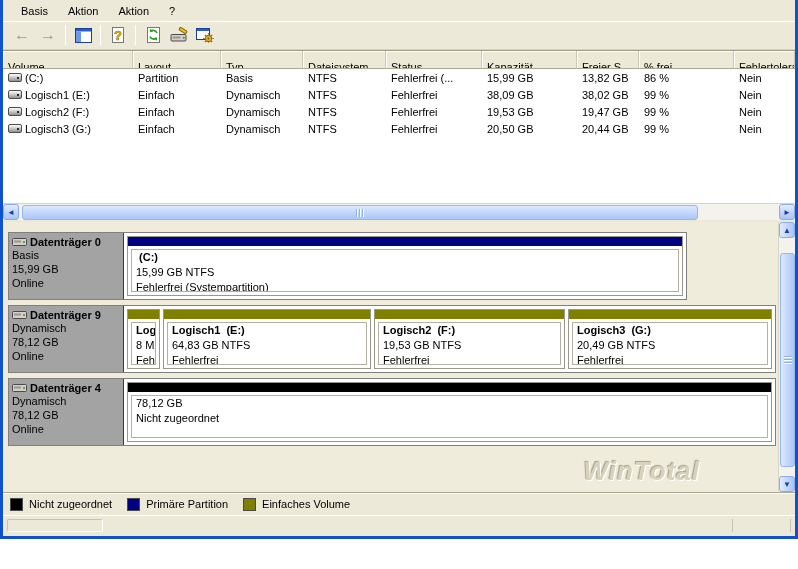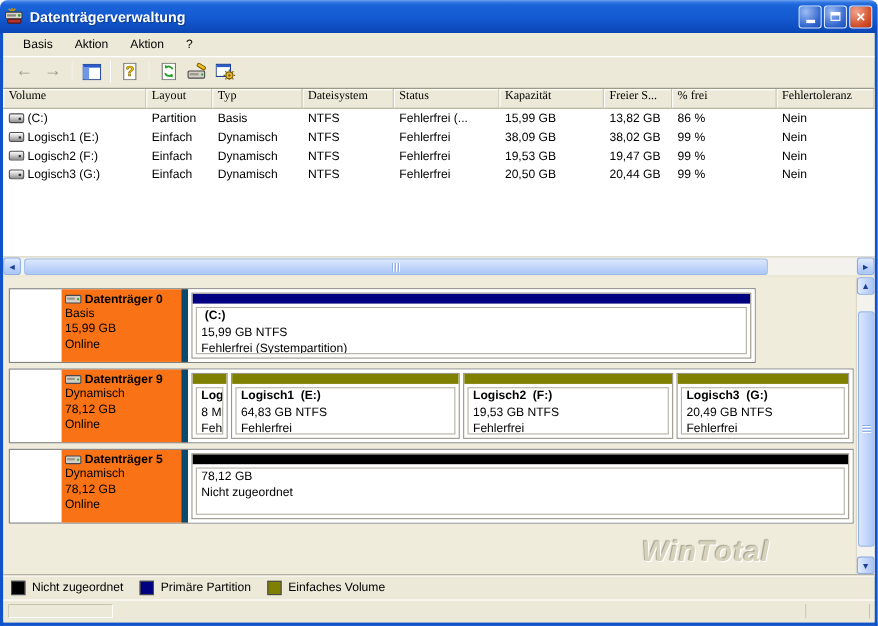--- a/index.html
+++ b/index.html
@@ -22,22 +22,22 @@
   .menubar{height:21px;display:flex;align-items:center;padding-left:8px;background:#ece9d8;}
   .menu-item{padding:3px 10px 2px 10px;}
   
   .toolbar{height:29px;display:flex;align-items:center;padding-left:6px;background:#ece9d8;border-bottom:1px solid #d8d5c4;box-shadow:inset 0 1px 0 #fff;}
   .tbtn{width:26px;height:24px;display:flex;align-items:center;justify-content:center;}
   .arrow-dis{color:#9c9a8c;font-size:16px;font-weight:bold;line-height:1;}
   .tsep{width:1px;height:20px;background:#c8c5b2;border-right:1px solid #fff;margin:0 4px;}
   
   .listpane{height:153px;background:#fff;display:flex;flex-direction:column;border-top:1px solid #9d9a84;}
   .listheader{display:flex;height:18px;background:#ece9d8;flex:0 0 18px;}
-  .hcell{padding:0 0 0 5px;border-right:1px solid #cbc8b6;box-shadow:inset 0 1px 0 #fff,inset 1px 0 0 #fff;border-bottom:1px solid #aba892;white-space:nowrap;overflow:hidden;font-family:Liberation Serif, serif;}
-  .c0{width:130px;}.c1{width:60px;}.c2{width:82px;}.c3{width:83px;}.c4{width:96px;}
+  .hcell{padding:10px 0 0 5px;border-right:1px solid #cbc8b6;box-shadow:inset 0 1px 0 #fff,inset 1px 0 0 #fff;border-bottom:1px solid #aba892;white-space:nowrap;overflow:hidden;}
+  .c0{width:130px;}.c1{width:88px;}.c2{width:82px;}.c3{width:83px;}.c4{width:96px;}
   .c5{width:95px;}.c6{width:62px;}.c7{width:95px;}.c8{flex:1;}
   .lrow{display:flex;height:17px;flex:0 0 17px;align-items:center;background:#fff;}
   .lcell{padding-left:5px;white-space:nowrap;overflow:hidden;height:17px;display:flex;align-items:center;}
   .volcell{gap:3px;}
   .drive-ico{width:14px;height:9px;flex:0 0 14px;border:1px solid #4e4e4e;border-radius:2px;background:linear-gradient(180deg,#fdfdfd,#cfcfcf 45%,#909090);position:relative;}
   .drive-ico::after{content:"";position:absolute;right:2px;top:3px;width:2px;height:2px;background:#2a2a2a;}
   .listfiller{flex:1;background:#fff;}
   
   .hscroll{height:17px;flex:0 0 17px;display:flex;background:#f3f2ec;border-top:1px solid #d8d5c4;}
   .sbtn{width:16px;height:100%;display:flex;align-items:center;justify-content:center;
@@ -55,21 +55,21 @@
   .vbtn{height:16px;width:100%;display:flex;align-items:center;justify-content:center;
     background:linear-gradient(90deg,#e0ebfd,#c3d6fa 50%,#a9c4f5);border:1px solid #8cace8;border-radius:3px;color:#1b3f91;font-size:8px;}
   .vtrack{flex:1;position:relative;}
   .vthumb{position:absolute;left:1px;width:15px;top:15px;height:214px;border:1px solid #98b7ea;border-radius:3px;
     background:linear-gradient(90deg,#dce8fd,#c3d7fb 50%,#abc6f6);display:flex;align-items:center;justify-content:center;}
   .vgrip{width:8px;height:9px;background:repeating-linear-gradient(180deg,#8fb0e8 0 1px,#fff 1px 2px,transparent 2px 3px);}
   
   .diskrow{display:flex;border:1px solid #808080;background:#fff;margin-bottom:5px;height:68px;}
   .row-narrow{width:679px;}
   .row-wide{width:768px;}
-  .dinfo{width:115px;flex:0 0 115px;background:#f97316;border-right:6px solid #0c4a6e;padding:3px 3px 0 3px;margin-left:47px;}
+  .dinfo{width:115px;flex:0 0 115px;background:#a3a3a3;border-right:1px solid #0c4a6e;padding:3px 3px 0 3px;}
   .dname{font-weight:bold;display:flex;align-items:center;gap:2px;white-space:nowrap;}
   .dline{line-height:14px;white-space:nowrap;}
   .dgraphic{flex:1;padding:3px;display:flex;gap:3px;background:#fff;overflow:hidden;}
   .pcell{border:1px solid #9a988a;display:flex;flex-direction:column;background:#fff;overflow:hidden;}
   .pband{flex:0 0 9px;}
   .pinner{flex:1;margin:3px;border:1px solid #b4b1a2;padding:0 4px;overflow:hidden;}
   .plabel{font-weight:bold;white-space:pre;line-height:15px;}
   .pline{line-height:15px;white-space:nowrap;}
   .pc-a{flex:0 0 33px;}.pc-b{flex:0 0 208px;}.pc-c{flex:0 0 191px;}.pc-d{flex:1;}
   .pc-full{flex:1;}
@@ -84,41 +84,20 @@
   .status-panel{position:absolute;left:4px;top:3px;width:96px;height:13px;border:1px solid;border-color:#c6c3b2 #fff #fff #c6c3b2;border-radius:2px;}
   .status-sep1{position:absolute;right:62px;top:3px;width:1px;height:13px;background:#fff;border-left:1px solid #c6c3b2;}
   .status-sep2{position:absolute;right:4px;top:3px;width:1px;height:13px;background:#fff;border-left:1px solid #c6c3b2;}
   .disk-ico{flex:0 0 16px;}
 </style>
 </head>
 <body>
 
 <div class="window">
 
-  <div class="titlebar">
-    <svg width="18" height="16" viewBox="0 0 18 16">
-      <path d="M4 1 l2 2 M7 0 l0 3 M10 1 l-2 2" stroke="#c8a000" stroke-width="1.3" fill="none"></path>
-      <rect x="1" y="4" width="15" height="6" rx="1" fill="#d9d5cc" stroke="#3a3a3a"></rect>
-      <rect x="2.5" y="6" width="8" height="2" fill="#8a867c"></rect>
-      <circle cx="13.5" cy="7" r="1.2" fill="#2aa02a"></circle>
-      <rect x="3" y="10.5" width="12" height="3.5" rx="1" fill="#b8342a" stroke="#5a1410"></rect>
-    </svg>
-    <span class="title-text">Datenträgerverwaltung</span>
-    <div class="tb-btns">
-      <div class="tb-btn btn-blue">
-          <span class="glyph-min"></span>
-        </div>
-      <div class="tb-btn btn-blue">
-          <span class="glyph-max"></span>
-        </div>
-      <div class="tb-btn btn-close">
-          <span>×</span>
-        </div>
-    </div>
-  </div>
 
   <div class="winbody">
 
     <div class="menubar">
       <span class="menu-item">Basis</span>
       <span class="menu-item">Aktion</span>
       <span class="menu-item">Aktion</span>
       <span class="menu-item">?</span>
     </div>
 
@@ -341,21 +320,21 @@
         </div>
 
         <div class="diskrow row-wide">
           <div class="dinfo">
             <div class="dname">
               <svg class="disk-ico" width="16" height="12" viewBox="0 0 16 12">
                 <rect x="0.5" y="2.5" width="14" height="7" rx="1" fill="#d4d0c8" stroke="#4a4a4a"></rect>
                 <rect x="2" y="4.5" width="7" height="2" fill="#9a968c"></rect>
                 <circle cx="12" cy="6" r="1" fill="#2aa02a"></circle>
               </svg>
-              <span>Datenträger 5</span>
+              <span>Datenträger 4</span>
             </div>
             <div class="dline">Dynamisch</div>
             <div class="dline">78,12 GB</div>
             <div class="dline">Online</div>
           </div>
           <div class="dgraphic">
             <div class="pcell pc-full">
               <div class="pband" style="background-color: rgb(0, 0, 0);"></div>
               <div class="pinner">
                 <div class="plabel"></div>

